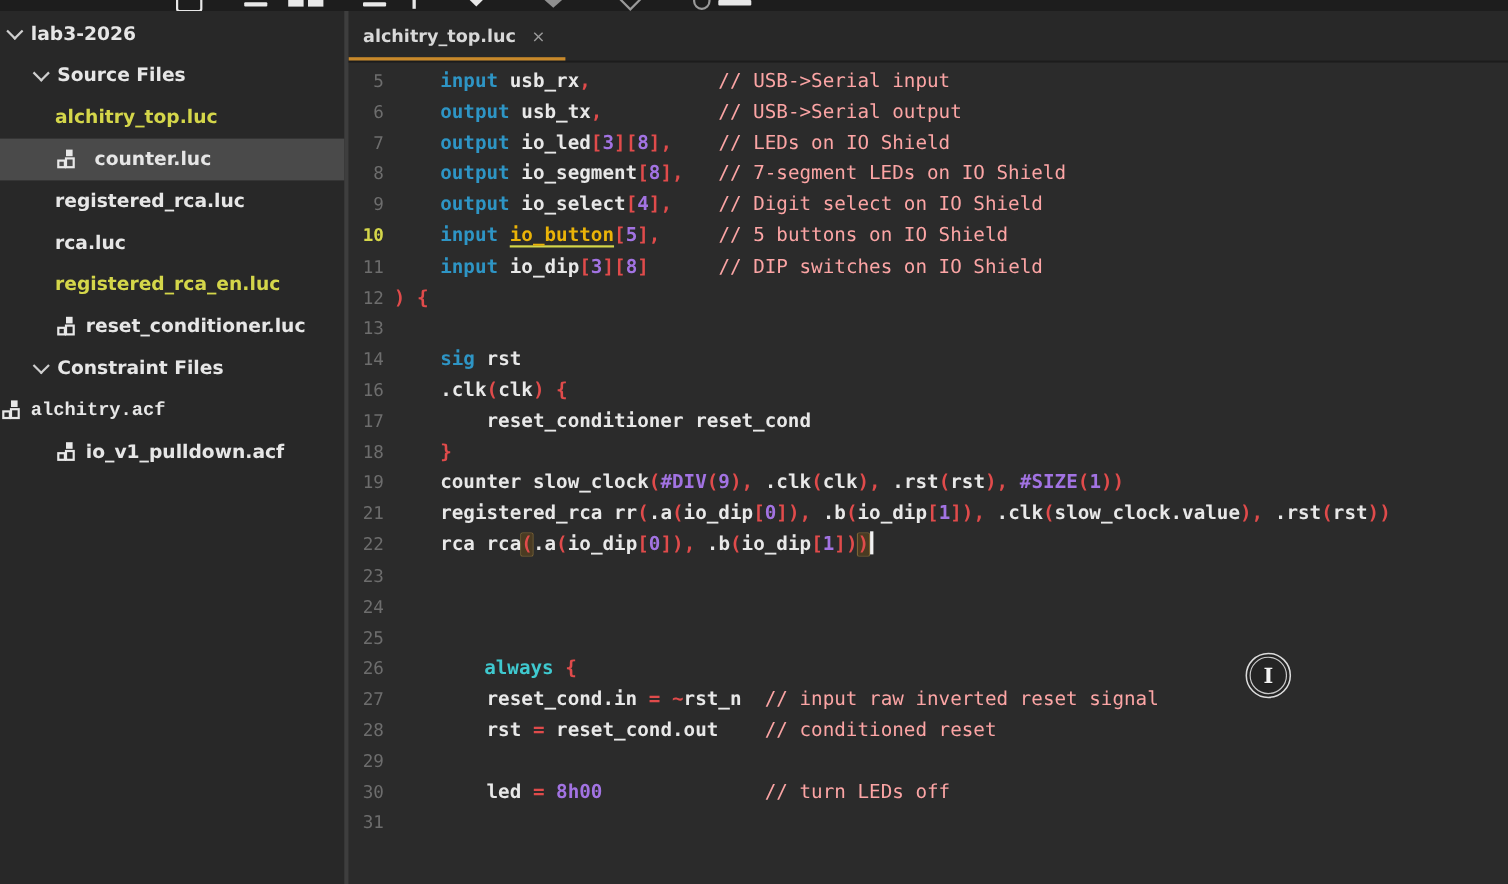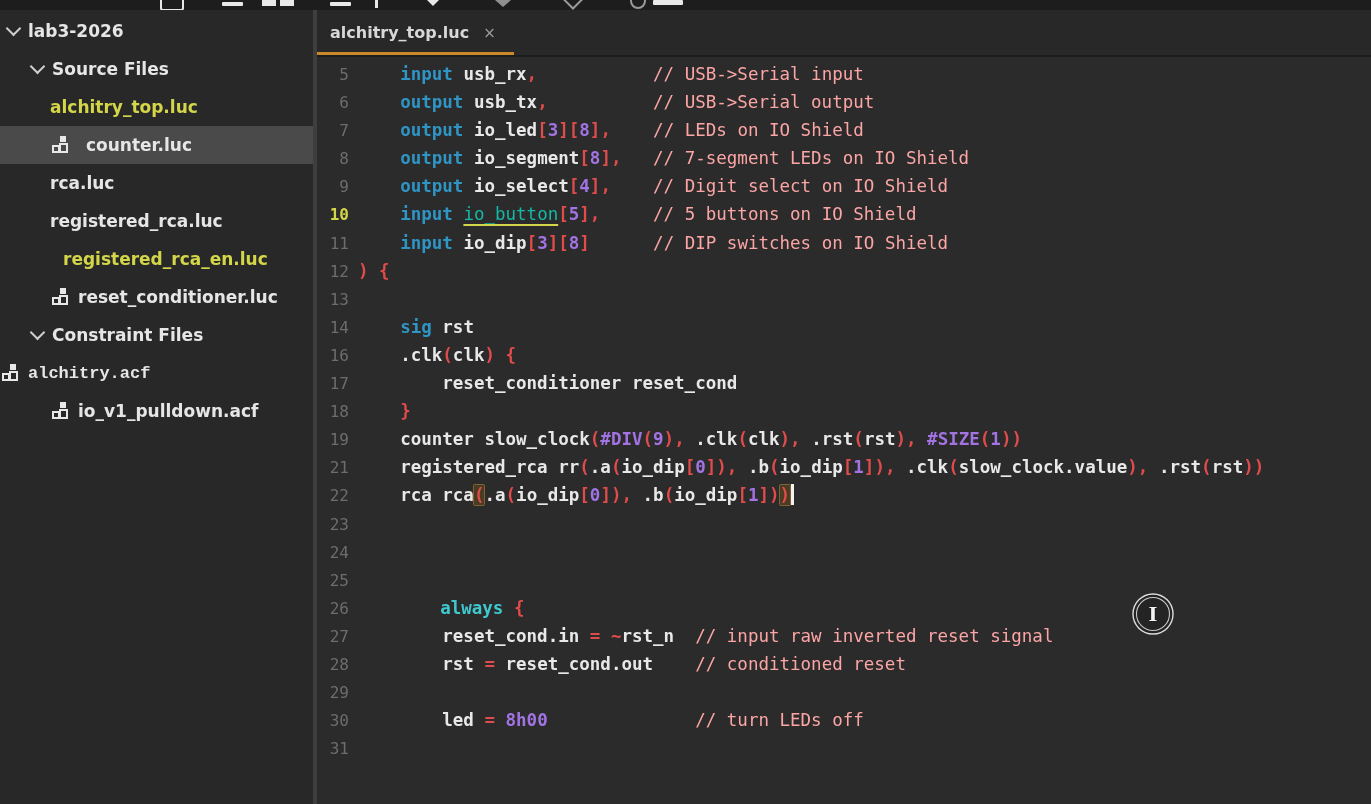--- a/index.html
+++ b/index.html
@@ -53,21 +53,21 @@
   .ln{display:inline-block;width:32px;text-align:right;margin-right:9px;color:#6d6d6d;font-size:16px;}
   .ln.lnhl{color:#d4d64a;font-weight:bold;}
   .lc{white-space:pre;}
   .pl{color:#e8e8e8;font-weight:bold;}
   .id{color:#e8e8e8;font-weight:bold;}
   .kw{color:#2e95c5;font-weight:bold;}
   .kw2{color:#3fc9cf;font-weight:bold;margin-left:40px;}
   .op{color:#e04b4b;font-weight:bold;}
   .num{color:#a273e2;font-weight:bold;}
   .cm{color:#fca5a5;}
-  .wn{color:#14b8a6;font-weight:normal;text-decoration:underline;text-decoration-color:#d4d64a;
+  .wn{color:#eab308;font-weight:bold;text-decoration:underline;text-decoration-color:#d4d64a;
       text-decoration-thickness:1.5px;text-underline-offset:4px;}
   .mk{color:#e04b4b;font-weight:bold;background:#4a3b22;box-shadow:0 0 0 1px #7d6434;border-radius:1px;}
   .caret{display:inline-block;width:2.5px;height:21px;background:#f2f2f2;vertical-align:-4px;margin-left:1px;}
 
   .cursor-ring{position:absolute;left:813px;top:534px;width:46px;height:46px;pointer-events:none;z-index:9;}
 </style>
 </head>
 <body>
 
 <div class="screen">
@@ -103,26 +103,26 @@
           </div>
           <div class="trow sel" style="padding-left: 50px;">
             <span class="blocks-icon">
               <i class="b1"></i>
               <i class="b2"></i>
               <i class="b3"></i>
             </span>
             <span class="tlabel">counter.luc</span>
           </div>
           <div class="trow" style="padding-left: 50px;">
+            <span class="tlabel">registered_rca.luc</span>
+          </div>
+          <div class="trow" style="padding-left: 50px;">
             <span class="tlabel">rca.luc</span>
           </div>
           <div class="trow" style="padding-left: 50px;">
-            <span class="tlabel">registered_rca.luc</span>
-          </div>
-          <div class="trow" style="padding-left: 63px;">
             <span class="tlabel yel">registered_rca_en.luc</span>
           </div>
           <div class="trow" style="padding-left: 50px;">
             <span class="blocks-icon">
               <i class="b1"></i>
               <i class="b2"></i>
               <i class="b3"></i>
             </span>
             <span class="tlabel">reset_conditioner.luc</span>
           </div>

